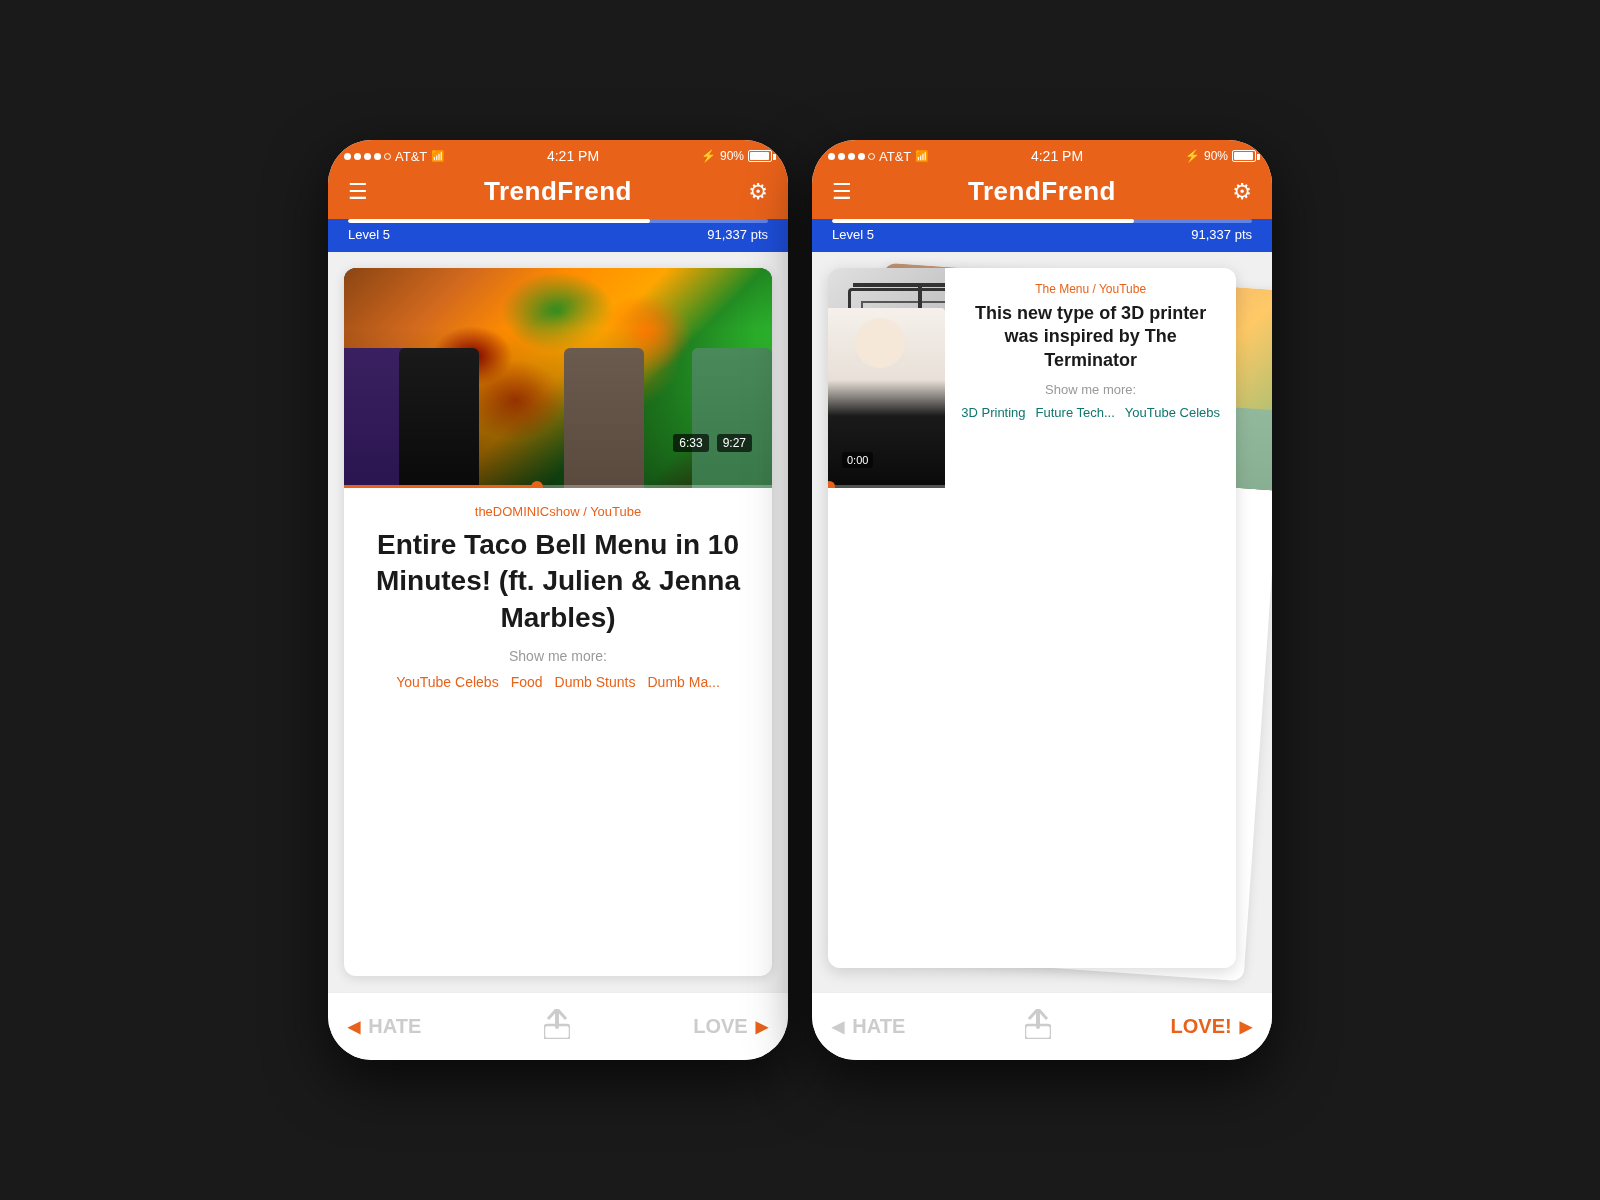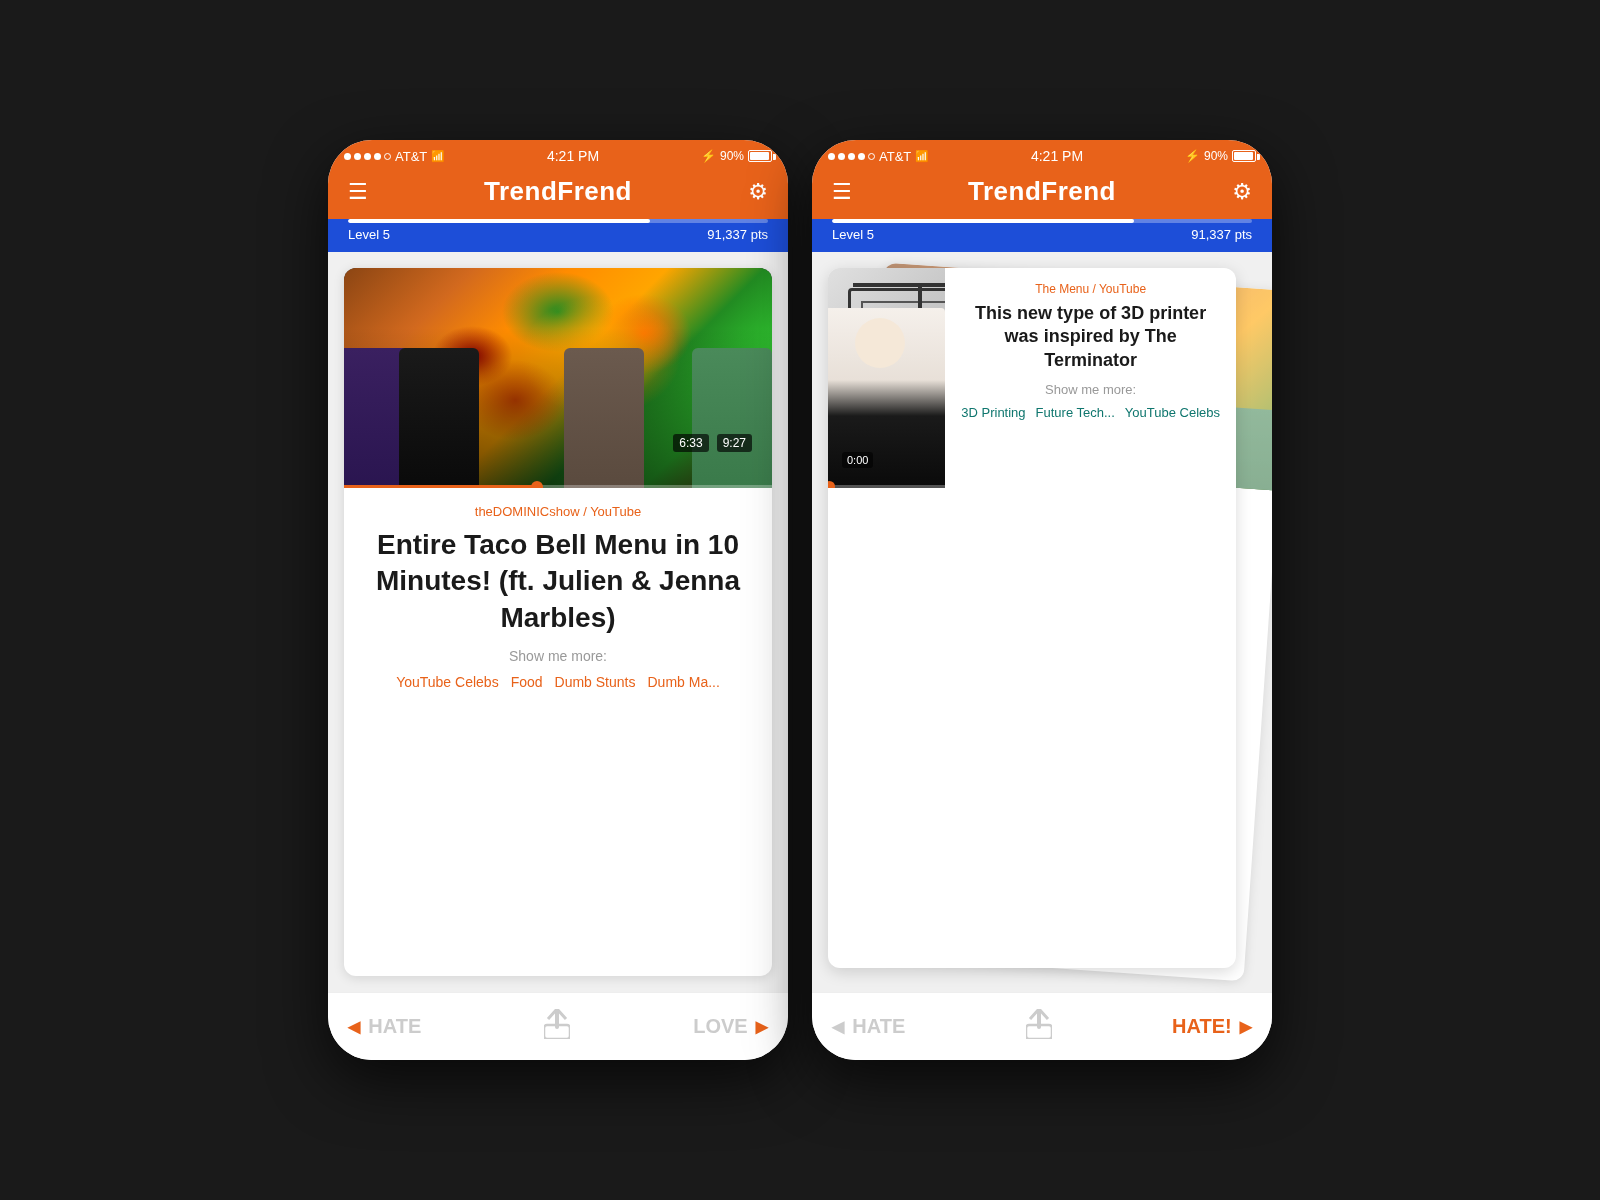--- a/index.html
+++ b/index.html
@@ -601,19 +601,19 @@
         <span style="color:#ccc;">HATE</span>
       </div>
       <div class="share-btn">
         <svg width="26" height="30" viewBox="0 0 26 30" fill="none" xmlns="http://www.w3.org/2000/svg">
           <rect x="11" y="0" width="4" height="20" rx="2" fill="#ccc"></rect>
           <polyline points="4,10 13,0 22,10" fill="none" stroke="#ccc" stroke-width="3" stroke-linejoin="round"></polyline>
           <rect x="0" y="16" width="26" height="14" rx="3" fill="none" stroke="#ccc" stroke-width="2.5"></rect>
         </svg>
       </div>
       <div class="love-btn active">
-        <span>HATE!</span>
+        <span>LOVE!</span>
         <span class="chevron-right" style="color:#E8621A;">▶</span>
       </div>
     </div>
   </div>
 
 </div>
 
 </body></html>

